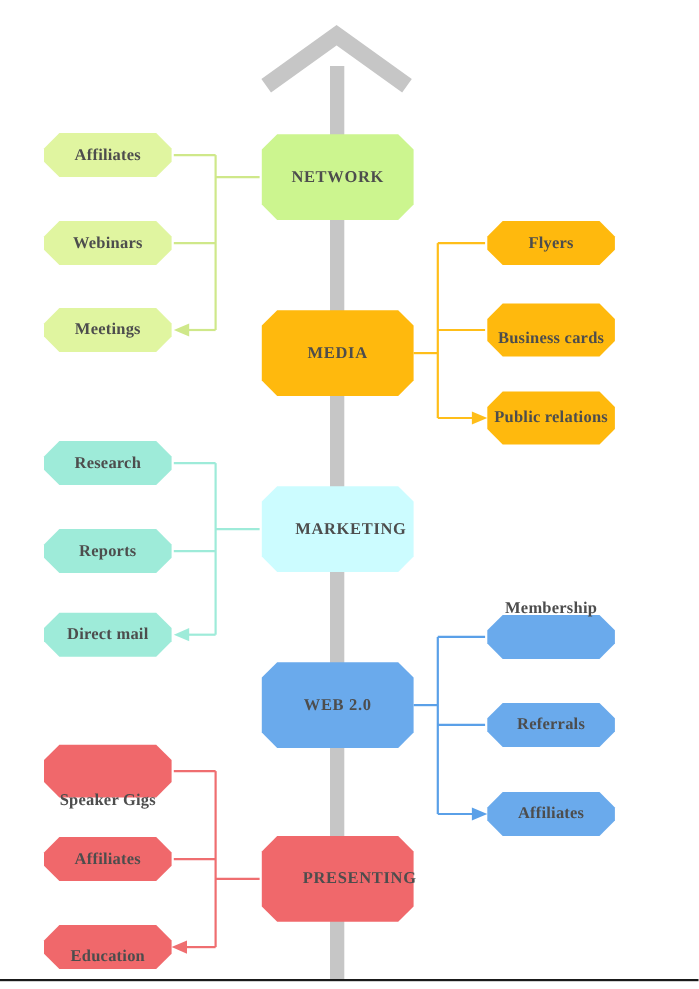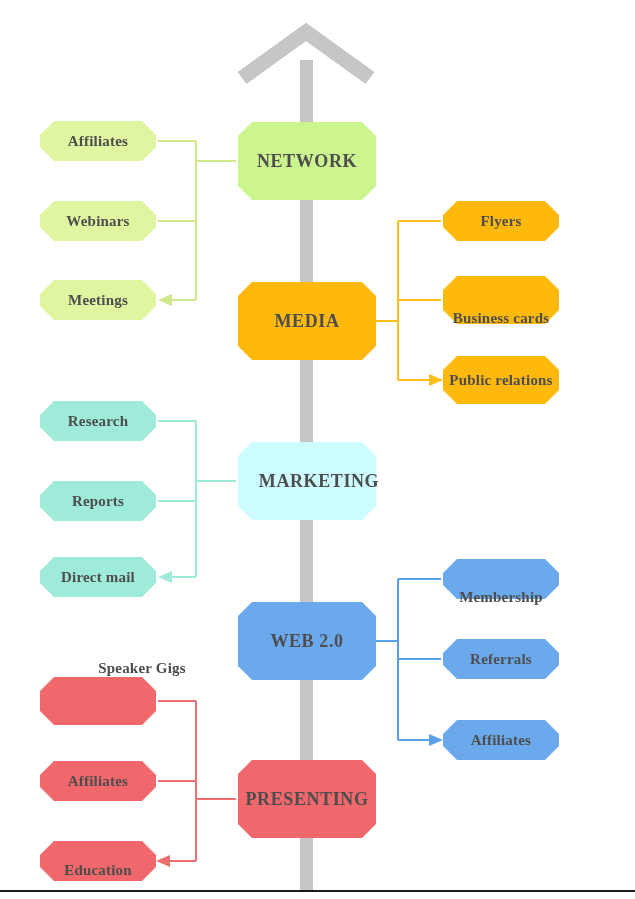--- a/index.html
+++ b/index.html
@@ -33,21 +33,21 @@
     justify-content: center;
     text-align: center;
     color: #4d4d4d;
     font-weight: bold;
     font-family: "Liberation Serif", "DejaVu Serif", serif;
     line-height: 1.12;
     pointer-events: none;
     letter-spacing: 0.2px;
   }
   .main-label {
-    font-size: 18px;
+    font-size: 15px;
     letter-spacing: 0.6px;
   }
   .child-label {
     font-size: 15px;
   }
   .bottom-rule {
     position: absolute;
     left: 0;
     width: 635px;
     height: 2px;
@@ -139,37 +139,37 @@
 
     <path d="M 54 677 L 142 677 L 156 691 L 156 711 L 142 725 L 54 725 L 40 711 L 40 691 Z" fill="#f0686b"></path>
     <path d="M 54 761 L 142 761 L 156 775 L 156 787 L 142 801 L 54 801 L 40 787 L 40 775 Z" fill="#f0686b"></path>
     <path d="M 54 841 L 142 841 L 156 855 L 156 867 L 142 881 L 54 881 L 40 867 L 40 855 Z" fill="#f0686b"></path>
   </svg>
 
   <div class="node-label main-label" style="left:238px; top:122px; width:138px; height:78px;">NETWORK</div>
   <div class="node-label main-label" style="left:238px; top:282px; width:138px; height:78px;">MEDIA</div>
   <div class="node-label main-label" style="left:238px; top:442px; width:162px; height:78px;">MARKETING</div>
   <div class="node-label main-label" style="left:238px; top:602px; width:138px; height:78px;border-radius:31px;">WEB 2.0</div>
-  <div class="node-label main-label" style="left:238px; top:760px; width:138px; height:78px;">PRESENTING</div>
+  <div class="node-label main-label" style="left:238px; top:760px; width:138px; height:78px;padding-left:20px;">PRESENTING</div>
 
   <div class="node-label child-label" style="left:40px; top:121px; width:116px; height:40px;">Affiliates</div>
   <div class="node-label child-label" style="left:40px; top:201px; width:116px; height:40px;">Webinars</div>
   <div class="node-label child-label" style="left:40px; top:280px; width:116px; height:40px;">Meetings</div>
 
   <div class="node-label child-label" style="left:443px; top:201px; width:116px; height:40px;">Flyers</div>
-  <div class="node-label child-label" style="left:443px; top:276px; width:116px; height:64px;margin-top:10px;">Business cards</div>
+  <div class="node-label child-label" style="left:443px; top:276px; width:116px; height:64px;">Business cards</div>
   <div class="node-label child-label" style="left:443px; top:356px; width:116px; height:48px;text-align:center;">Public relations</div>
 
   <div class="node-label child-label" style="left:40px; top:401px; width:116px; height:40px;">Research</div>
   <div class="node-label child-label" style="left:40px; top:481px; width:116px; height:40px;">Reports</div>
   <div class="node-label child-label" style="left:40px; top:557px; width:116px; height:40px;">Direct mail</div>
 
-  <div class="node-label child-label" style="left:443px; top:577px; width:116px; height:40px;">Membership</div>
+  <div class="node-label child-label" style="left:443px; top:533px; width:116px; height:40px;">Membership</div>
   <div class="node-label child-label" style="left:443px; top:639px; width:116px; height:40px;">Referrals</div>
   <div class="node-label child-label" style="left:443px; top:720px; width:116px; height:40px;">Affiliates</div>
 
-  <div class="node-label child-label" style="left:40px; top:644px; width:116px; height:48px;margin-left:44px;">Speaker Gigs</div>
+  <div class="node-label child-label" style="left:40px; top:704px; width:116px; height:48px;">Speaker Gigs</div>
   <div class="node-label child-label" style="left:40px; top:761px; width:116px; height:40px;">Affiliates</div>
   <div class="node-label child-label" style="left:40px; top:850px; width:116px; height:40px;">Education</div>
 
   <div class="bottom-rule" style="top:890px;"></div>
 
 </div>
 
 </body></html>

